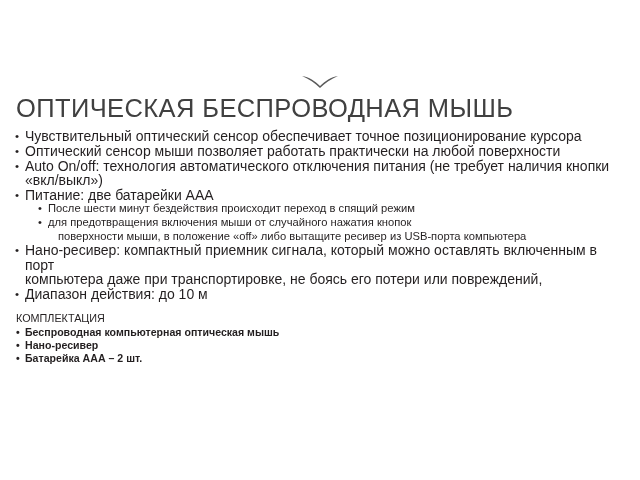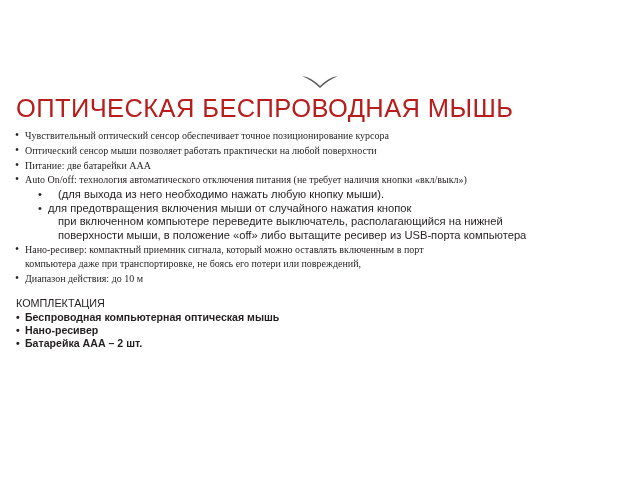--- a/index.html
+++ b/index.html
@@ -28,36 +28,35 @@
     height: 18px;
     line-height: 18px;
   }
   .logo-mark svg { display: inline-block; vertical-align: middle; }
 
   .doc-title {
     font-size: 25.5px;
     letter-spacing: 0.4px;
     font-weight: 400;
     margin: 4px 0 6px 2px;
-    color: #b91c1c;
+    color: #404040;
     white-space: nowrap;
   }
 
   ul.bullets {
     list-style: none;
     margin: 0;
     padding: 0;
   }
   ul.bullets > li {
     position: relative;
     padding-left: 11px;
-    font-size: 10px;
+    font-size: 14px;
     line-height: 14.3px;
     margin: 0 0 0.5px 0;
-    font-family: Liberation Serif, serif;
   }
   ul.bullets > li::before {
     content: "•";
     position: absolute;
     left: 1px;
     top: 0;
     font-size: 11.6px;
     line-height: 14.3px;
   }
 
@@ -134,31 +133,30 @@
     <svg width="40" height="14" viewBox="0 0 40 14" aria-hidden="true">
       <path d="M2 1 C 9 2, 15 6, 20 11 C 25 6, 31 2, 38 1 C 31 4, 25 8, 20 13 C 15 8, 9 4, 2 1 Z" fill="#5a5a5a"></path>
     </svg>
   </div>
 
   <div class="doc-title">ОПТИЧЕСКАЯ БЕСПРОВОДНАЯ МЫШЬ</div>
 
   <ul class="bullets">
     <li>Чувствительный оптический сенсор обеспечивает точное позиционирование курсора</li>
     <li>Оптический сенсор мыши позволяет работать практически на любой поверхности</li>
+    <li>Auto On/off: технология автоматического отключения питания (не требует наличия кнопки «вкл/выкл»)</li>
     <li>Питание: две батарейки ААА</li>
-    <li>Auto On/off: технология автоматического отключения питания (не требует наличия кнопки «вкл/выкл»)</li>
   </ul>
 
   <ul class="subbullets">
     <li>
-      <span class="cont">(для выхода из него необходимо нажать любую кнопку мыши).</span>
+      <span>После шести минут бездействия происходит переход в спящий режим</span>
     </li>
     <li>
       <span>для предотвращения включения мыши от случайного нажатия кнопок</span>
-      <span class="cont">при включенном компьютере переведите выключатель, располагающийся на нижней</span>
       <span class="cont">поверхности мыши, в положение «off» либо вытащите ресивер из USB-порта компьютера</span>
     </li>
   </ul>
 
   <ul class="bullets">
     <li>
       <span>Нано-ресивер: компактный приемник сигнала, который можно оставлять включенным в порт</span>
       <span class="cont2">компьютера даже при транспортировке, не боясь его потери или повреждений,</span>
     </li>
     <li>Диапазон действия: до 10 м</li>

